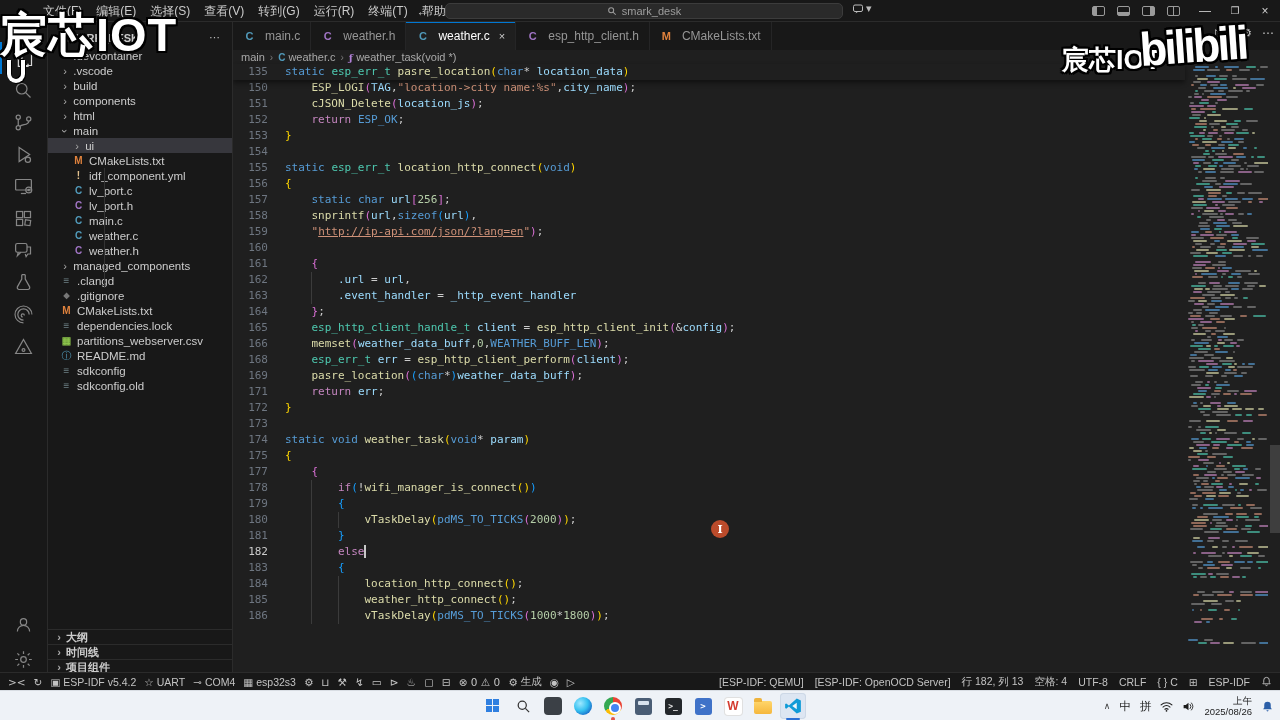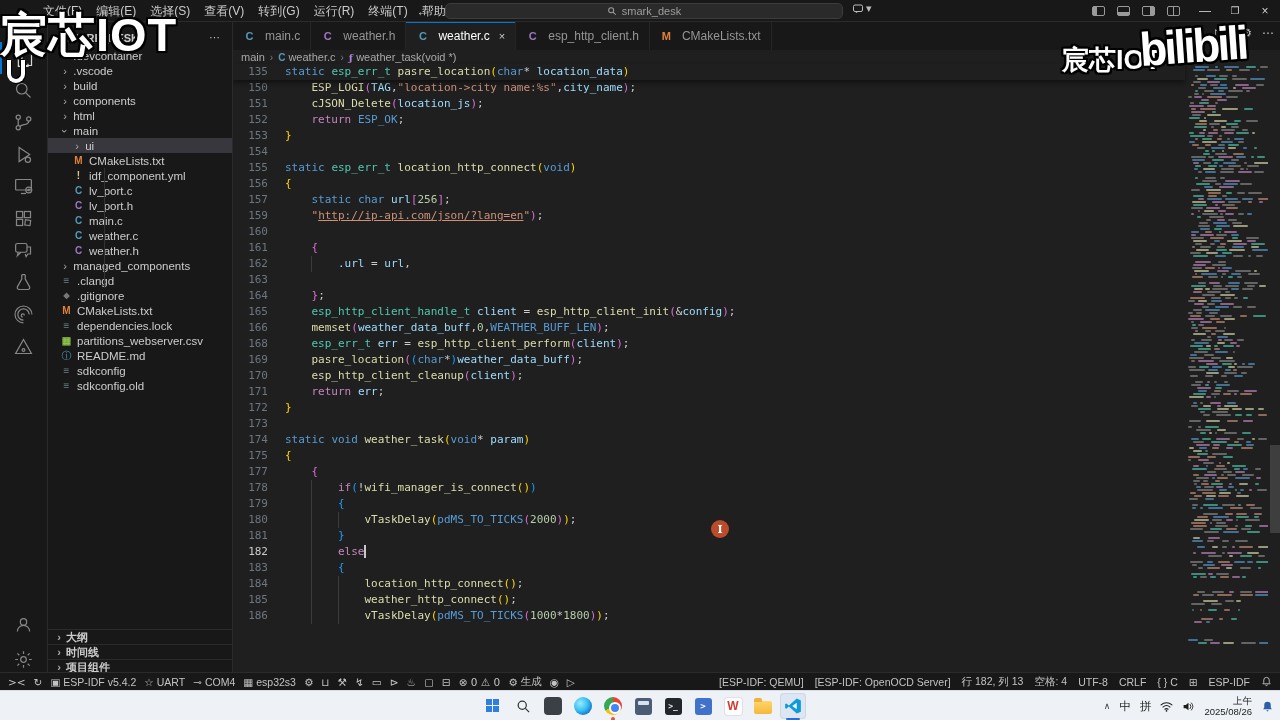--- a/index.html
+++ b/index.html
@@ -403,31 +403,31 @@
     </div>
   <div id="code">
       <div class="crow"><span class="lnum">150</span><span class="ltext"><span class="pl">    </span><span class="fn">ESP_LOGI</span><span class="b2">(</span><span class="var">TAG</span><span class="pl">,</span><span class="str">"location-&gt;city name:%s"</span><span class="pl">,</span><span class="var">city_name</span><span class="b2">)</span><span class="pl">;</span></span></div>
       <div class="crow"><span class="lnum">151</span><span class="ltext"><span class="pl">    </span><span class="fn">cJSON_Delete</span><span class="b2">(</span><span class="var">location_js</span><span class="b2">)</span><span class="pl">;</span></span></div>
       <div class="crow"><span class="lnum">152</span><span class="ltext"><span class="pl">    </span><span class="ctrl">return</span><span class="pl"> </span><span class="cst">ESP_OK</span><span class="pl">;</span></span></div>
       <div class="crow"><span class="lnum">153</span><span class="ltext"><span class="b1">}</span></span></div>
       <div class="crow"><span class="lnum">154</span><span class="ltext"></span></div>
       <div class="crow"><span class="lnum">155</span><span class="ltext"><span class="kw">static</span><span class="pl"> </span><span class="type">esp_err_t</span><span class="pl"> </span><span class="fn">location_http_connect</span><span class="b1">(</span><span class="kw">void</span><span class="b1">)</span></span></div>
       <div class="crow"><span class="lnum">156</span><span class="ltext"><span class="b1">{</span></span></div>
       <div class="crow"><span class="lnum">157</span><span class="ltext"><span class="pl">    </span><span class="kw">static</span><span class="pl"> </span><span class="kw">char</span><span class="pl"> </span><span class="var">url</span><span class="b2">[</span><span class="num">256</span><span class="b2">]</span><span class="pl">;</span></span></div>
+      <div class="crow"><span class="lnum">158</span><span class="ltext"><span class="pl">    </span><span class="fn">snprintf</span><span class="b2">(</span><span class="var">url</span><span class="pl">,</span><span class="kw">sizeof</span><span class="b3">(</span><span class="var">url</span><span class="b3">)</span><span class="pl">,</span></span></div>
       <div class="crow"><span class="lnum">159</span><span class="ltext"><span class="pl">    </span><span class="str">"</span><span class="stru">http://ip-api.com/json/?lang=en</span><span class="str">"</span><span class="b2">)</span><span class="pl">;</span></span></div>
       <div class="crow"><span class="lnum">160</span></div>
       <div class="crow"><span class="lnum">161</span><span class="ltext"><span class="pl">    </span><span class="b2">{</span></span></div>
       <div class="crow"><span class="lnum">162</span><span class="ltext"><span class="pl">        </span><span class="var">.url</span><span class="pl"> = </span><span class="var">url</span><span class="pl">,</span><span class="iguide" style="left: 26.48px;"></span></span></div>
-      <div class="crow"><span class="lnum">163</span></div>
+      <div class="crow"><span class="lnum">163</span><span class="ltext"><span class="pl">        </span><span class="var">.event_handler</span><span class="pl"> = </span><span class="var">_http_event_handler</span><span class="iguide" style="left: 26.48px;"></span></span></div>
       <div class="crow"><span class="lnum">164</span><span class="ltext"><span class="pl">    </span><span class="b2">}</span><span class="pl">;</span></span></div>
       <div class="crow"><span class="lnum">165</span><span class="ltext"><span class="pl">    </span><span class="type">esp_http_client_handle_t</span><span class="pl"> </span><span class="var">client</span><span class="pl"> = </span><span class="fn">esp_http_client_init</span><span class="b2">(</span><span class="pl">&amp;</span><span class="var">config</span><span class="b2">)</span><span class="pl">;</span></span></div>
       <div class="crow"><span class="lnum">166</span><span class="ltext"><span class="pl">    </span><span class="fn">memset</span><span class="b2">(</span><span class="var">weather_data_buff</span><span class="pl">,</span><span class="num">0</span><span class="pl">,</span><span class="cst">WEATHER_BUFF_LEN</span><span class="b2">)</span><span class="pl">;</span></span></div>
       <div class="crow"><span class="lnum">168</span><span class="ltext"><span class="pl">    </span><span class="type">esp_err_t</span><span class="pl"> </span><span class="var">err</span><span class="pl"> = </span><span class="fn">esp_http_client_perform</span><span class="b2">(</span><span class="var">client</span><span class="b2">)</span><span class="pl">;</span></span></div>
       <div class="crow"><span class="lnum">169</span><span class="ltext"><span class="pl">    </span><span class="fn">pasre_location</span><span class="b2">(</span><span class="b3">(</span><span class="kw">char</span><span class="pl">*</span><span class="b3">)</span><span class="var">weather_data_buff</span><span class="b2">)</span><span class="pl">;</span></span></div>
-      <div class="crow"><span class="lnum">170</span><span class="ltext"><span class="pl">    </span><span class="fn">esp_http_client_cleanup</span><span class="b2">(</span><span class="var">client</span><span class="b2">)</span><span class="pl">;</span></span></div>
       <div class="crow"><span class="lnum">171</span><span class="ltext"><span class="pl">    </span><span class="ctrl">return</span><span class="pl"> </span><span class="var">err</span><span class="pl">;</span></span></div>
       <div class="crow"><span class="lnum">172</span><span class="ltext"><span class="b1">}</span></span></div>
       <div class="crow"><span class="lnum">173</span><span class="ltext"></span></div>
       <div class="crow"><span class="lnum">174</span><span class="ltext"><span class="kw">static</span><span class="pl"> </span><span class="kw">void</span><span class="pl"> </span><span class="fn">weather_task</span><span class="b1">(</span><span class="kw">void</span><span class="pl">*</span><span class="pl"> </span><span class="var">param</span><span class="b1">)</span></span></div>
       <div class="crow"><span class="lnum">175</span><span class="ltext"><span class="b1">{</span></span></div>
       <div class="crow"><span class="lnum">177</span><span class="ltext"><span class="pl">    </span><span class="b2">{</span></span></div>
       <div class="crow"><span class="lnum">178</span><span class="ltext"><span class="pl">        </span><span class="ctrl">if</span><span class="b3">(</span><span class="pl">!</span><span class="fn">wifi_manager_is_connect</span><span class="b1">(</span><span class="b1">)</span><span class="b3">)</span><span class="iguide" style="left: 26.48px;"></span></span></div>
       <div class="crow"><span class="lnum">179</span><span class="ltext"><span class="pl">        </span><span class="b3">{</span><span class="iguide" style="left: 26.48px;"></span></span></div>
       <div class="crow"><span class="lnum">180</span><span class="ltext"><span class="pl">            </span><span class="fn">vTaskDelay</span><span class="b1">(</span><span class="cst">pdMS_TO_TICKS</span><span class="b2">(</span><span class="num">2000</span><span class="b2">)</span><span class="b1">)</span><span class="pl">;</span><span class="iguide" style="left: 26.48px;"></span><span class="iguide" style="left: 52.96px;"></span></span></div>
       <div class="crow"><span class="lnum">181</span><span class="ltext"><span class="pl">        </span><span class="b3">}</span><span class="iguide" style="left: 26.48px;"></span></span></div>

